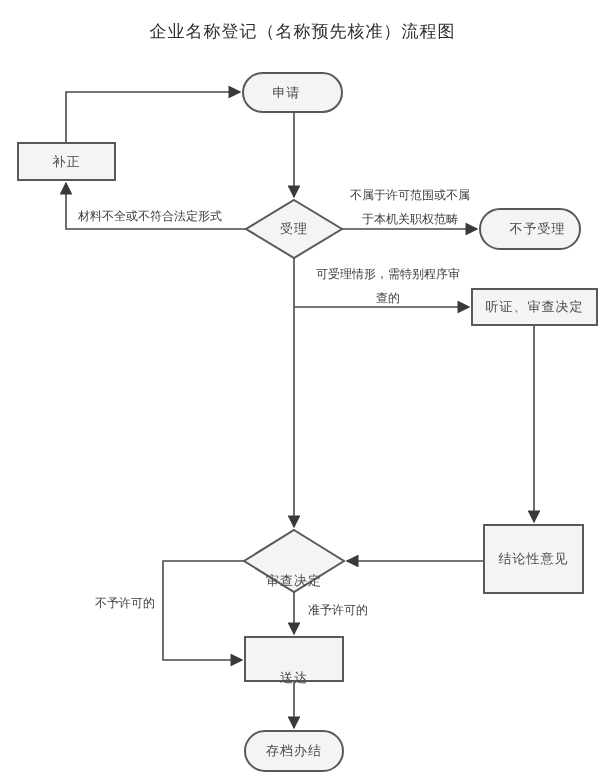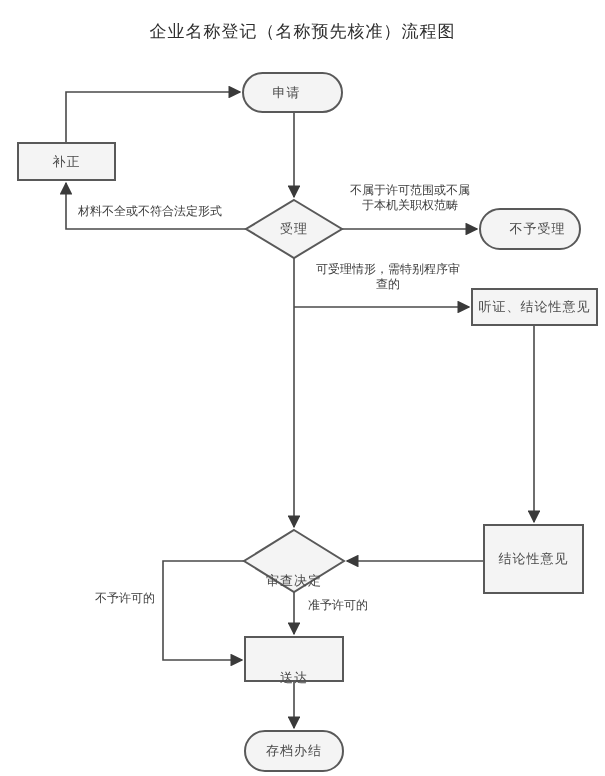--- a/index.html
+++ b/index.html
@@ -19,21 +19,21 @@
   svg{position:absolute;left:0;top:0;}
   .shape{fill:#f4f4f4;stroke:#595959;stroke-width:2;}
   .edge{fill:none;stroke:#4a4a4a;stroke-width:1.6;}
   .node-label{
     position:absolute;display:flex;align-items:center;justify-content:center;
     font-size:13px;color:#4a4a4a;letter-spacing:1px;text-align:center;
     pointer-events:none;
   }
   .edge-label{
     position:absolute;font-size:12px;color:#3d3d3d;text-align:center;
-    line-height:15px;pointer-events:none;
+    line-height:24px;pointer-events:none;
   }
 </style>
 </head>
 <body>
 
 <div id="canvas">
 
   <div id="title">企业名称登记（名称预先核准）流程图</div>
 
   <svg width="605" height="776" viewBox="0 0 605 776">
@@ -63,21 +63,21 @@
     <polygon class="shape" points="294,530 344,561 294,592 244,561"></polygon>
     <rect class="shape" x="484" y="525" width="99" height="68"></rect>
     <rect class="shape" x="245" y="637" width="98" height="44"></rect>
     <rect class="shape" x="245" y="731" width="98" height="40" rx="20" ry="20"></rect>
   </svg>
 
   <div class="node-label" style="left:243px;top:73px;width:87px;height:39px;">申请</div>
   <div class="node-label" style="left:18px;top:143px;width:97px;height:37px;">补正</div>
   <div class="node-label" style="left:246px;top:200px;width:96px;height:58px;">受理</div>
   <div class="node-label" style="left:480px;top:209px;width:115px;height:40px;text-align:center;">不予受理</div>
-  <div class="node-label" style="left:472px;top:289px;width:125px;height:36px;">听证、结论性意见</div>
+  <div class="node-label" style="left:472px;top:289px;width:125px;height:36px;">听证、审查决定</div>
   <div class="node-label" style="left:244px;top:550px;width:100px;height:62px;">审查决定</div>
   <div class="node-label" style="left:484px;top:525px;width:99px;height:68px;">结论性意见</div>
   <div class="node-label" style="left:245px;top:637px;width:98px;height:44px;margin-top:19px;">送达</div>
   <div class="node-label" style="left:245px;top:731px;width:98px;height:40px;border-radius:15px;">存档办结</div>
 
   <div class="edge-label" style="left:60px;top:204px;width:180px;">材料不全或不符合法定形式</div>
   <div class="edge-label" style="left:348px;top:183px;width:124px;">不属于许可范围或不属于本机关职权范畴</div>
   <div class="edge-label" style="left:314px;top:262px;width:148px;">可受理情形，需特别程序审查的</div>
   <div class="edge-label" style="left:90px;top:591px;width:70px;">不予许可的</div>
   <div class="edge-label" style="left:303px;top:598px;width:70px;">准予许可的</div>

